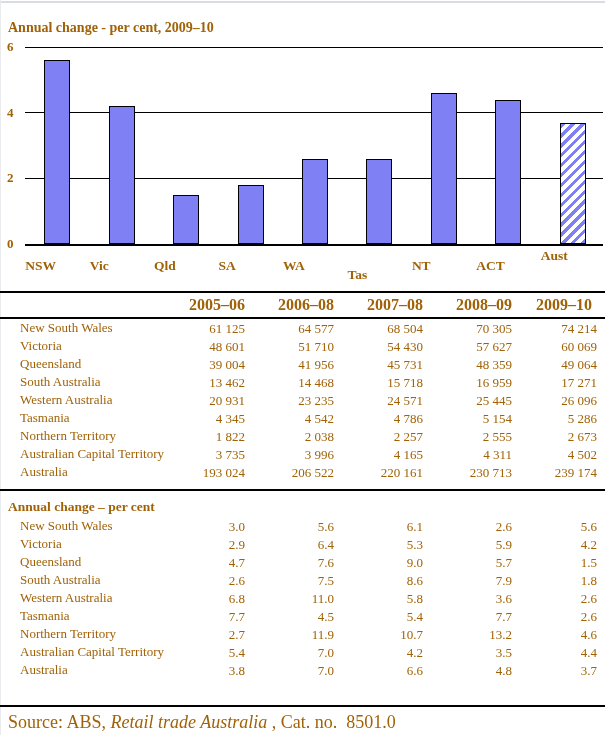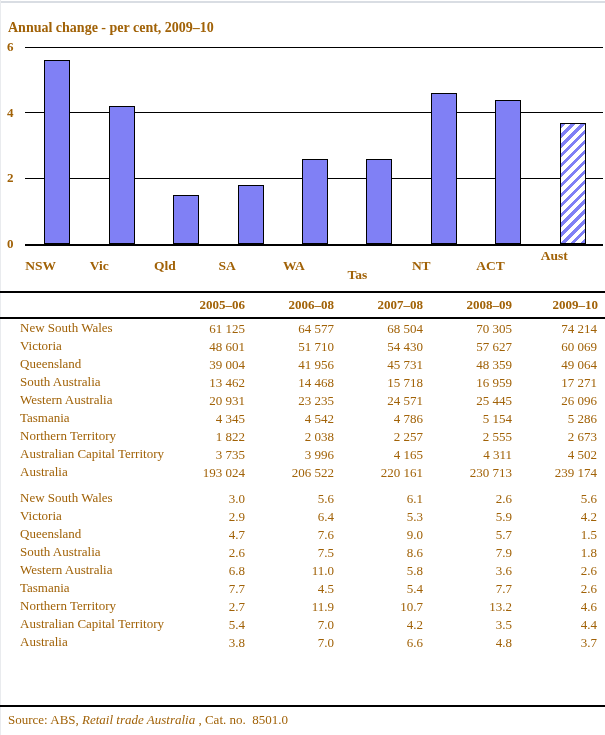--- a/index.html
+++ b/index.html
@@ -18,36 +18,36 @@
   .ytick{position:absolute;left:7px;width:18px;font-size:13px;font-weight:bold;line-height:16px;}
   .bar{position:absolute;background:#8080f5;border:1px solid #000;box-sizing:border-box;}
   .bar.hatched{background:repeating-linear-gradient(135deg,#8080f5 0 3px,#ffffff 3px 7px);}
   .xlabel{position:absolute;font-size:13.5px;font-weight:bold;text-align:left;}
 
   
   .tablewrap{position:absolute;left:0;top:291px;width:605px;}
   table{width:605px;border-collapse:collapse;table-layout:fixed;border-top:2px solid #000;font-size:13px;}
   col.c-label{width:160px;}
   col.c-num{width:89px;}
-  thead th{border-bottom:2px solid #000;height:24px;font-size:13px;font-weight:bold;
+  thead th{border-bottom:2px solid #000;height:24px;font-size:16px;font-weight:bold;
            text-align:right;padding:0 4px 0 0;vertical-align:middle;}
   thead th.corner{text-align:left;padding-left:8px;}
-  thead th:last-child{padding-right:7px;}
+  thead th:last-child{padding-right:13px;}
   td{vertical-align:bottom;}
   tr.data-row{height:17.5px;}
   td.lbl{padding-left:20px;white-space:nowrap;}
   td.num{text-align:right;padding:0 4px 0 0;white-space:nowrap;}
   td.num:last-child{padding-right:8px;}
   td.section-title{font-weight:bold;font-size:13.5px;padding:8px 0 2px 8px;white-space:nowrap;}
   tr.spacer td{height:8px;padding:0;line-height:0;}
   tr.sect-start td{border-top:2px solid #000;}
 
   
   .rule-bottom{position:absolute;left:0;top:705px;width:605px;height:2px;background:#000;}
-  .source{position:absolute;left:8px;top:712px;font-size:13px;white-space:pre;}
+  .source{position:absolute;left:8px;top:712px;font-size:18px;white-space:pre;}
   .source .pub{font-style:italic;}
 </style>
 </head>
 <body>
 
 <div class="page">
   <div class="top-edge"></div>
   <div class="left-edge"></div>
 
   <div class="chart-title">Annual change - per cent, 2009–10</div>
@@ -169,20 +169,23 @@
             <td class="lbl">Australia</td>
             <td class="num">193 024</td>
             <td class="num">206 522</td>
             <td class="num">220 161</td>
             <td class="num">230 713</td>
             <td class="num">239 174</td>
           </tr>
           <tr class="spacer">
             <td colspan="6"></td>
           </tr>
+          <tr class="sect-start">
+            <td class="section-title" colspan="6">Annual change – per cent</td>
+          </tr>
           <tr class="data-row">
             <td class="lbl">New South Wales</td>
             <td class="num">3.0</td>
             <td class="num">5.6</td>
             <td class="num">6.1</td>
             <td class="num">2.6</td>
             <td class="num">5.6</td>
           </tr>
           <tr class="data-row">
             <td class="lbl">Victoria</td>

